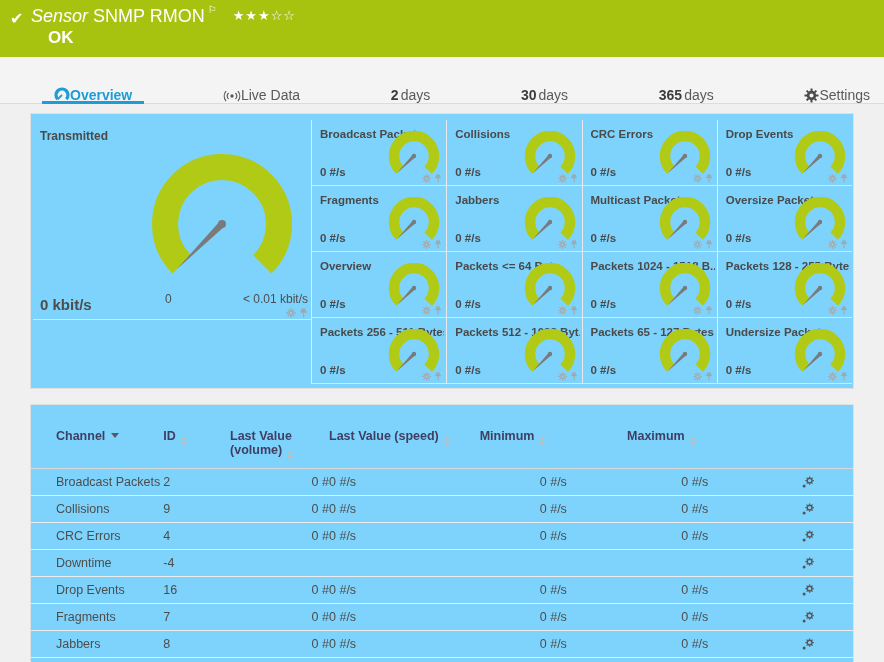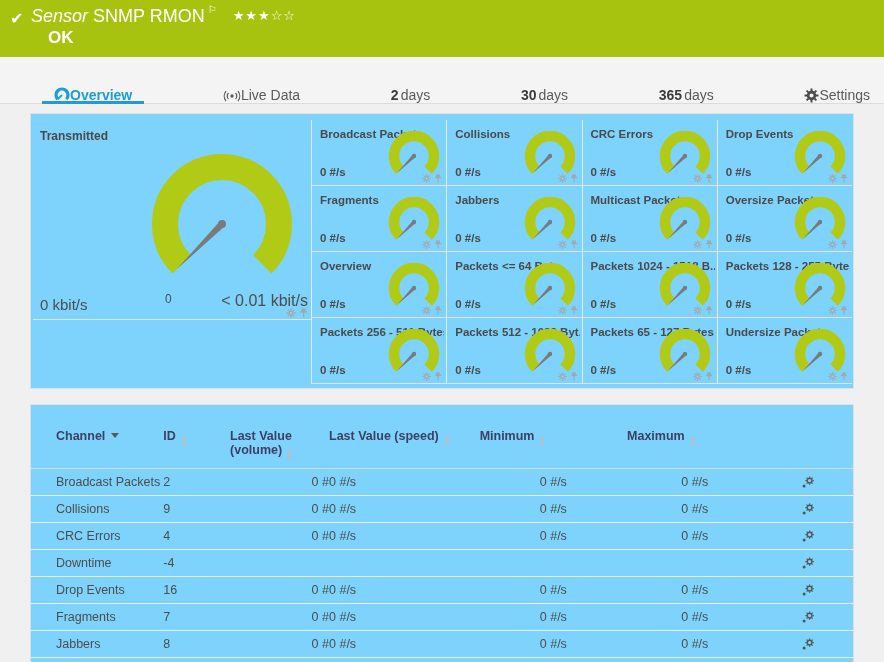--- a/index.html
+++ b/index.html
@@ -32,22 +32,22 @@
   .panel.gauges { margin-top:9px; height:276px; }
   .panel.table-panel { margin-top:15px; height:320px; }
 
   
   .primary-cell { position:absolute; left:2px; top:6px; width:278px; height:200px;
                   border-bottom:1px solid #e3e3e3; }
   .primary-cell .g-label { position:absolute; left:7px; top:9px; font-size:12px;
                            font-weight:bold; color:#4a4a4a; }
   .primary-cell svg.big-gauge { position:absolute; left:104px; top:22px; }
   .scale-min { position:absolute; left:132px; top:172px; font-size:12px; color:#4d4d4d; }
-  .scale-max { position:absolute; right:3px; top:172px; font-size:16px; color:#4d4d4d; }
-  .primary-value { position:absolute; left:7px; top:176px; font-size:15px; font-weight:normal;
+  .scale-max { position:absolute; right:3px; top:172px; font-size:12px; color:#4d4d4d; }
+  .primary-value { position:absolute; left:7px; top:176px; font-size:15px; font-weight:bold;
                    color:#4d4d4d; }
   .cell-icons { position:absolute; right:3px; bottom:1px; display:flex; gap:3px; align-items:center; }
 
   
   .mini-grid { position:absolute; left:280px; right:1px; top:6px;
                display:grid; grid-template-columns:repeat(4,1fr); grid-auto-rows:66px; }
   .mini-cell { position:relative; border-left:1px solid #eaeaea; border-bottom:1px solid #e3e3e3; }
   .mini-label { position:absolute; left:8px; top:8px; right:2px; font-size:11.5px;
                 font-weight:bold; color:#4a4a4a; white-space:nowrap; overflow:hidden; }
   .mini-cell svg.mini-gauge { position:absolute; right:6px; top:11px; }

